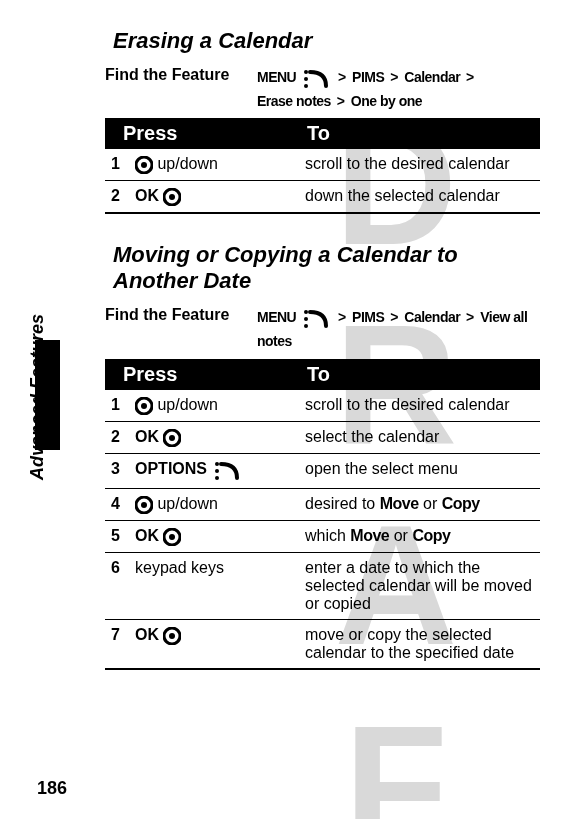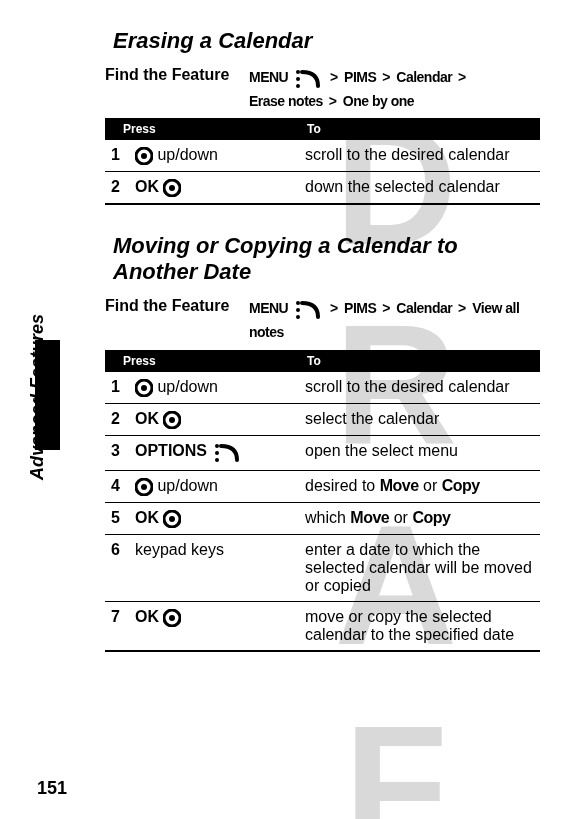--- a/index.html
+++ b/index.html
@@ -44,50 +44,50 @@
     bottom: 20px;
     font-weight: bold;
     font-size: 18px;
   }
   .h2 {
     font-style: italic;
     font-weight: bold;
     font-size: 22px;
     margin: 28px 0 10px 8px;
   }
-  .find-row { display: flex; align-items: flex-start; margin: 12px 0 6px 0; gap: 4px; }
+  .find-row { display: flex; align-items: flex-start; margin: 12px 0 6px 0; gap: 12px; }
   .find-label { font-weight: 900; font-size: 16px; font-family: "Arial Black", Arial, sans-serif; flex: 0 0 140px; }
   .find-path { font-size: 14px; line-height: 1.6; flex: 1; }
   .cond { font-family: "Arial Narrow", Arial, sans-serif; font-weight: 900; font-stretch: condensed; letter-spacing: -0.5px; }
   .chev { display:inline-block; padding: 0 2px; font-weight: bold; }
   table.steps { width: 100%; border-collapse: collapse; margin-top: 6px; }
   table.steps thead th {
     background: #000; color: #fff; text-align: left;
-    font-weight: bold; font-size: 12px;
+    font-weight: bold; font-size: 20px;
     padding: 4px 8px;
   }
   table.steps thead th:first-child { padding-left: 18px; }
   table.steps tbody td {
     font-size: 16px; padding: 6px 6px; vertical-align: top;
     border-bottom: 1px solid #000;
   }
   table.steps tbody tr:last-child td { border-bottom: 2px solid #000; }
   td.num { font-weight: bold; width: 24px; }
   td.press { width: 170px; }
   .ok { font-family: "Arial Narrow", Arial, sans-serif; font-weight: 900; }
   svg.key-icon { vertical-align: -5px; }
   svg.menu-icon { vertical-align: -8px; margin: 0 2px; }
 </style>
 </head>
 <body>
 
 <div class="watermark">DRAFT</div>
 <div class="side-tab"></div>
 <div class="side-label">Advanced Features</div>
-<div class="page-num">151</div>
+<div class="page-num">186</div>
 
 <div class="page">
 
   <div class="h2">Erasing a Calendar</div>
 
   <div class="find-row">
     <div class="find-label">Find the Feature</div>
     <div class="find-path">
       <span class="cond">MENU</span>
       <svg class="menu-icon" width="28" height="22" viewBox="0 0 28 22">

